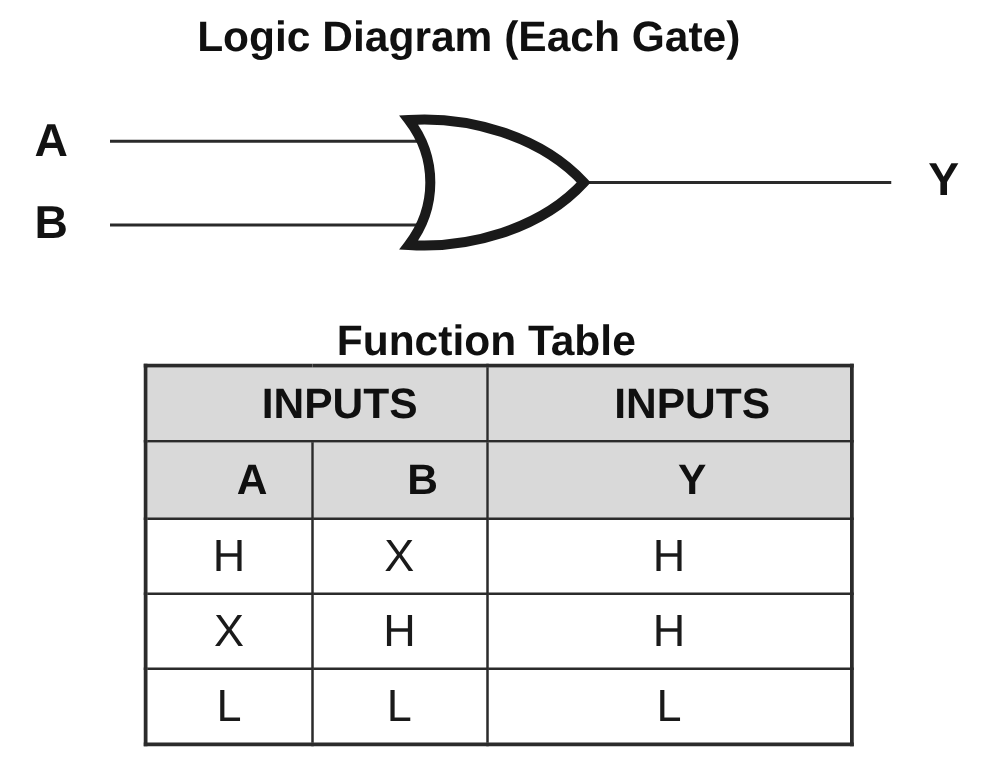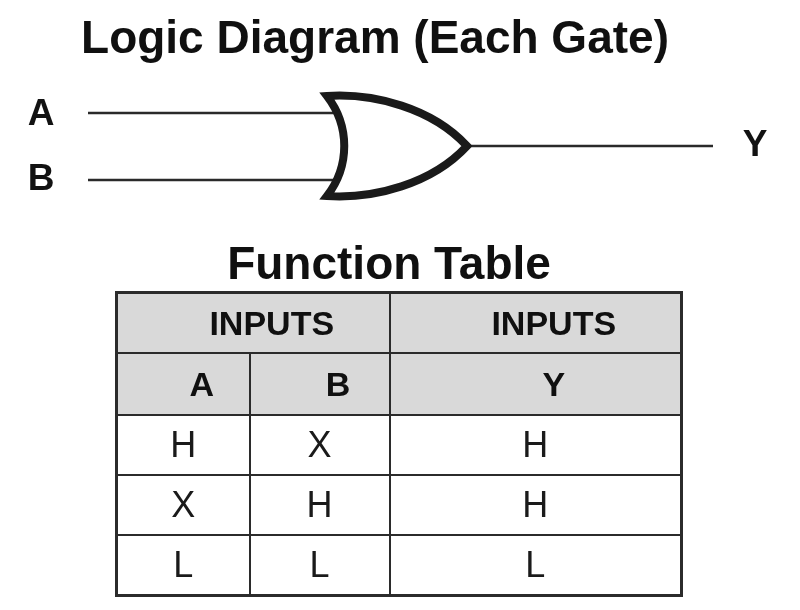--- a/index.html
+++ b/index.html
@@ -12,33 +12,33 @@
     width: 800px;
     height: 610px;
     background: #ffffff;
     overflow: hidden;
     font-family: "Liberation Sans", sans-serif;
     color: #141414;
   }
   .title {
     position: absolute;
     font-weight: 700;
-    font-size: 46px;
+    font-size: 34px;
     line-height: 1.1;
     text-align: center;
     color: #101010;
     white-space: nowrap;
   }
   #diagram-title {
     top: 12px;
     left: 0;
     width: 750px;
   }
   #function-table-title {
-    top: 238px;
+    top: 255px;
     left: 0;
     width: 778px;
   }
   #gate-svg {
     position: absolute;
     top: 0;
     left: 0;
   }
   .gate-label {
     font-family: "Liberation Sans", sans-serif;

